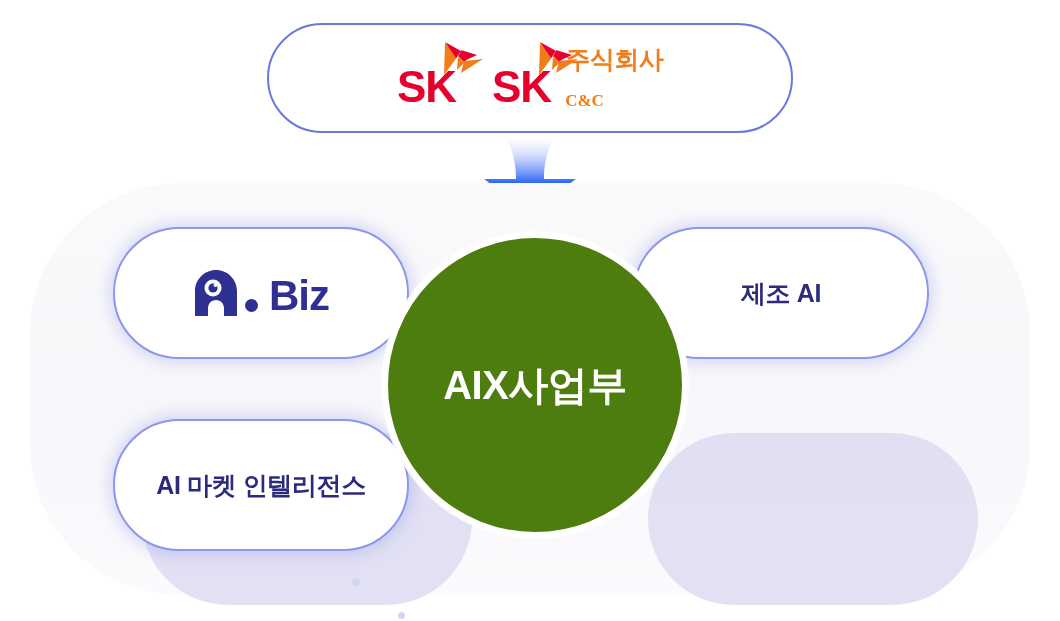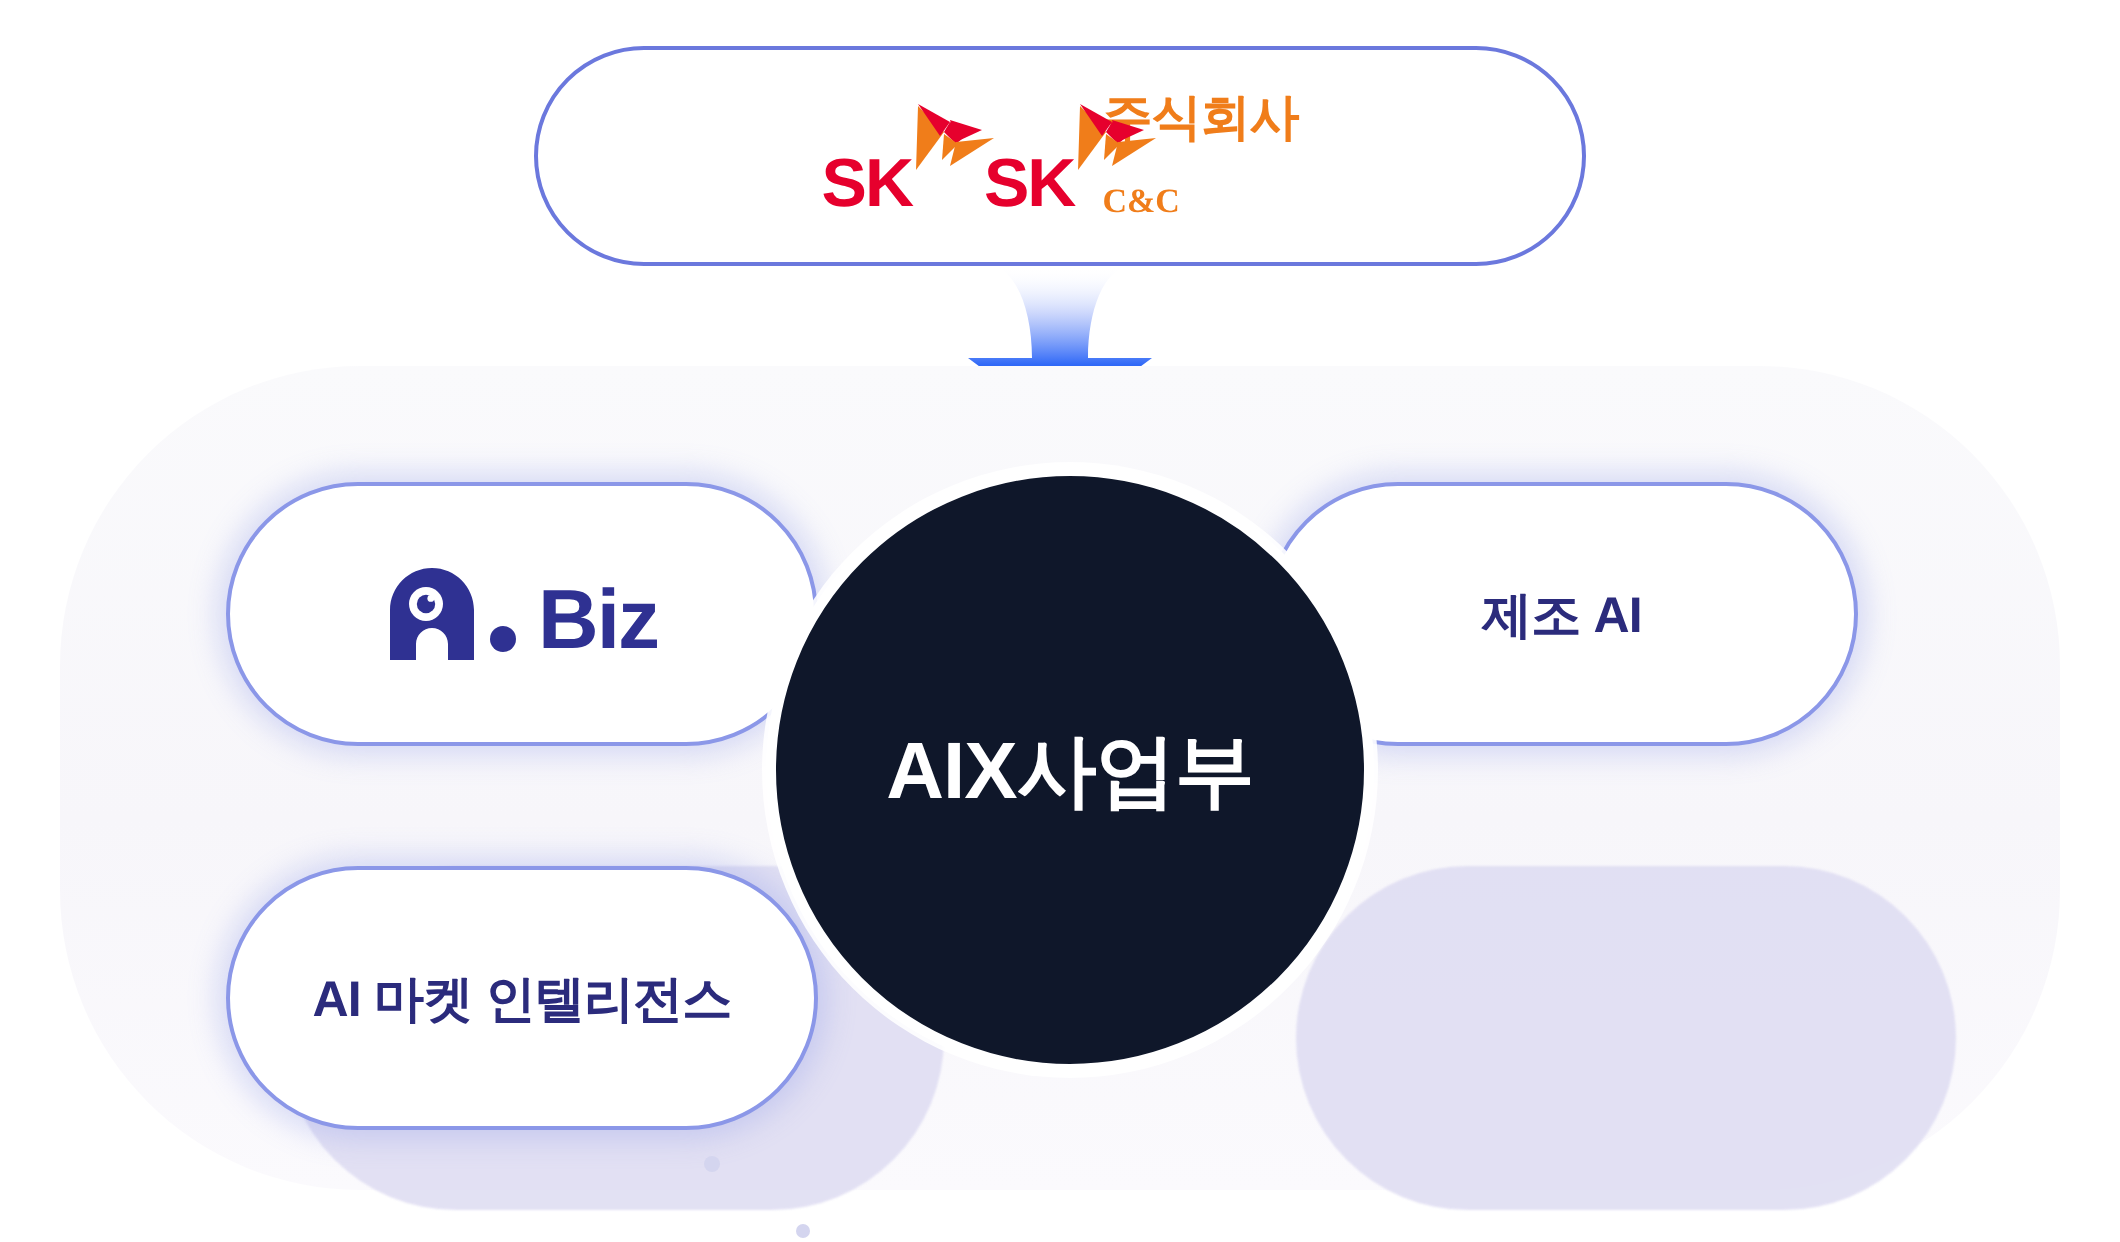--- a/index.html
+++ b/index.html
@@ -44,21 +44,21 @@
     align-items: flex-end;
     height: 62px;
   }
   .sk-wordmark {
     position: relative;
     display: inline-block;
   }
   .sk-text {
     font-family: "Liberation Sans", sans-serif;
     font-weight: 700;
-    font-size: 34px;
+    font-size: 44px;
     letter-spacing: -1px;
     color: #e6002d;
     line-height: 1;
     display: block;
   }
   
   .sk-mark {
     position: absolute;
     width: 56px;
     height: 40px;
@@ -138,21 +138,20 @@
     box-sizing: border-box;
     width: 296px;
     height: 132px;
     background: #ffffff;
     border: 2px solid #8b97e8;
     border-radius: 66px;
     box-shadow: 0 0 14px 5px rgba(139,151,232,0.30);
     display: flex;
     align-items: center;
     justify-content: center;
-    margin-top: 14px;
   }
   .card-label {
     font-family: "Liberation Sans", sans-serif;
     font-weight: 700;
     font-size: 25px;
     color: #2b2b7c;
     letter-spacing: -0.4px;
     white-space: nowrap;
   }
 
@@ -186,21 +185,21 @@
   }
 
   
   .center-circle {
     position: absolute;
     left: 383px;
     top: 233px;
     width: 304px;
     height: 304px;
     border-radius: 50%;
-    background: #0f172a;
+    background: #4d7c0f;
     border: 5px solid #ffffff;
     box-sizing: border-box;
     display: flex;
     align-items: center;
     justify-content: center;
     box-shadow: 0 0 0 2px rgba(255,255,255,0.9);
   }
   .center-label {
     font-family: "Liberation Sans", sans-serif;
     font-weight: 700;

